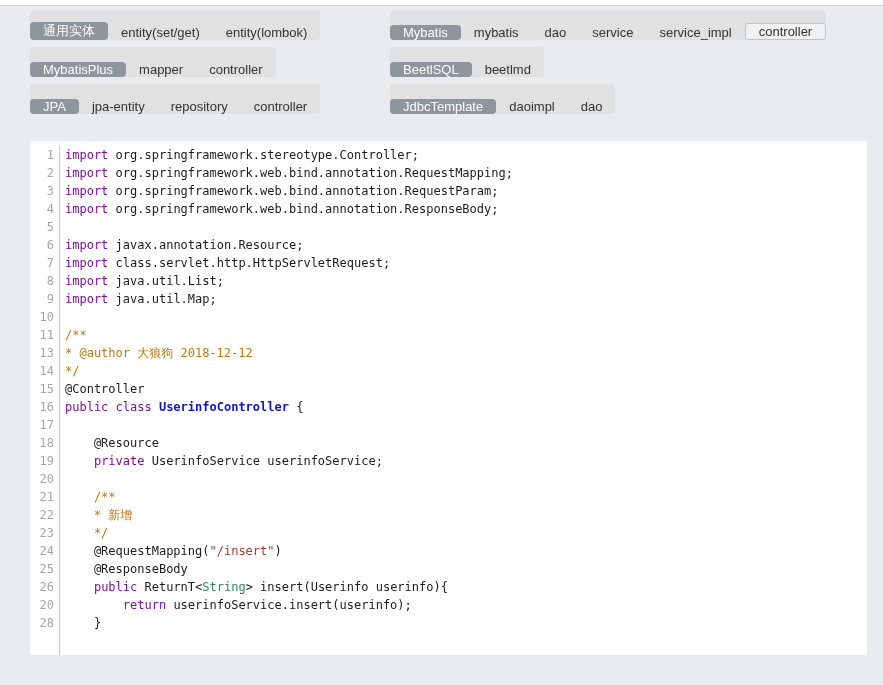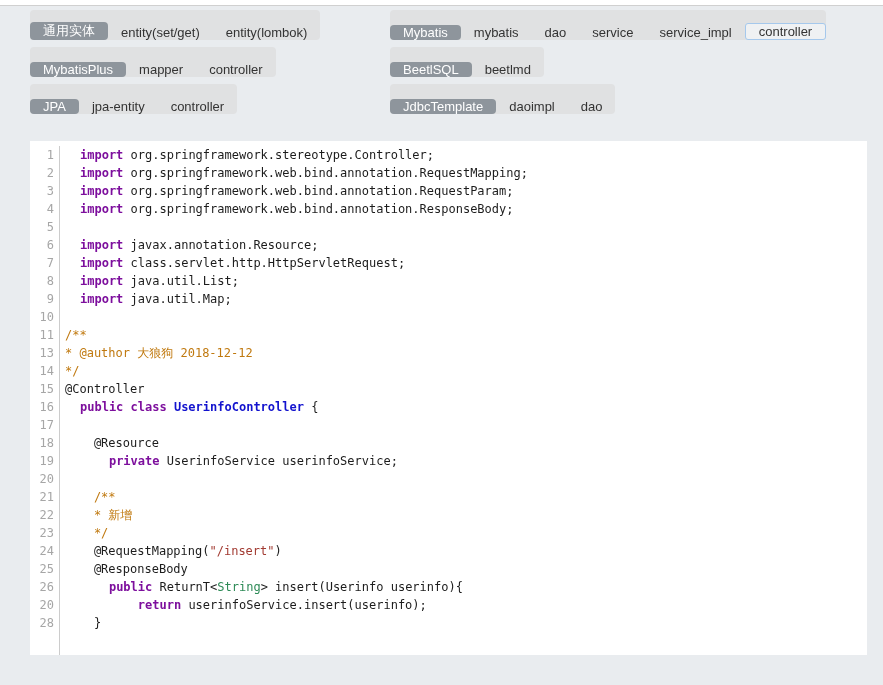--- a/index.html
+++ b/index.html
@@ -55,21 +55,21 @@
   }
   .code-row{display:flex;height:18px;}
   .code-row.filler{flex:1;height:auto;}
   .gutter{
     width:24px;flex-shrink:0;text-align:right;
     padding-right:5px;color:var(--linenum,#a6a6a6);
     border-right:1px solid #cccccc;
     user-select:none;
   }
   .code-text{white-space:pre;padding-left:5px;color:var(--pl,#1c1c1c);}
-  .tk-k{color:var(--kw,#7d0f9d);font-weight:bold;margin-left:15px;}
+  .tk-k{color:var(--kw,#7d0f9d);font-weight:normal;}
   .tk-c{color:var(--cm,#c0790f);}
   .tk-s{color:var(--st,#a23b32);}
   .tk-t{color:var(--ty,#2e8b57);}
   .tk-cls{color:var(--cn,#1313ce);font-weight:bold;}
   .tk-p{color:var(--pl,#1c1c1c);}
 </style>
 </head>
 <body>
 
 <div class="top-strip"></div>
@@ -102,20 +102,21 @@
     <div class="tab-cell">
       <div class="tab-group">
         <button class="group-lead">BeetlSQL</button>
         <div class="tab-item">beetlmd</div>
       </div>
     </div>
     <div class="tab-cell">
       <div class="tab-group">
         <button class="group-lead">JPA</button>
         <div class="tab-item">jpa-entity</div>
+        <div class="tab-item">repository</div>
         <div class="tab-item">controller</div>
       </div>
     </div>
     <div class="tab-cell">
       <div class="tab-group">
         <button class="group-lead">JdbcTemplate</button>
         <div class="tab-item">daoimpl</div>
         <div class="tab-item">dao</div>
       </div>
     </div>

